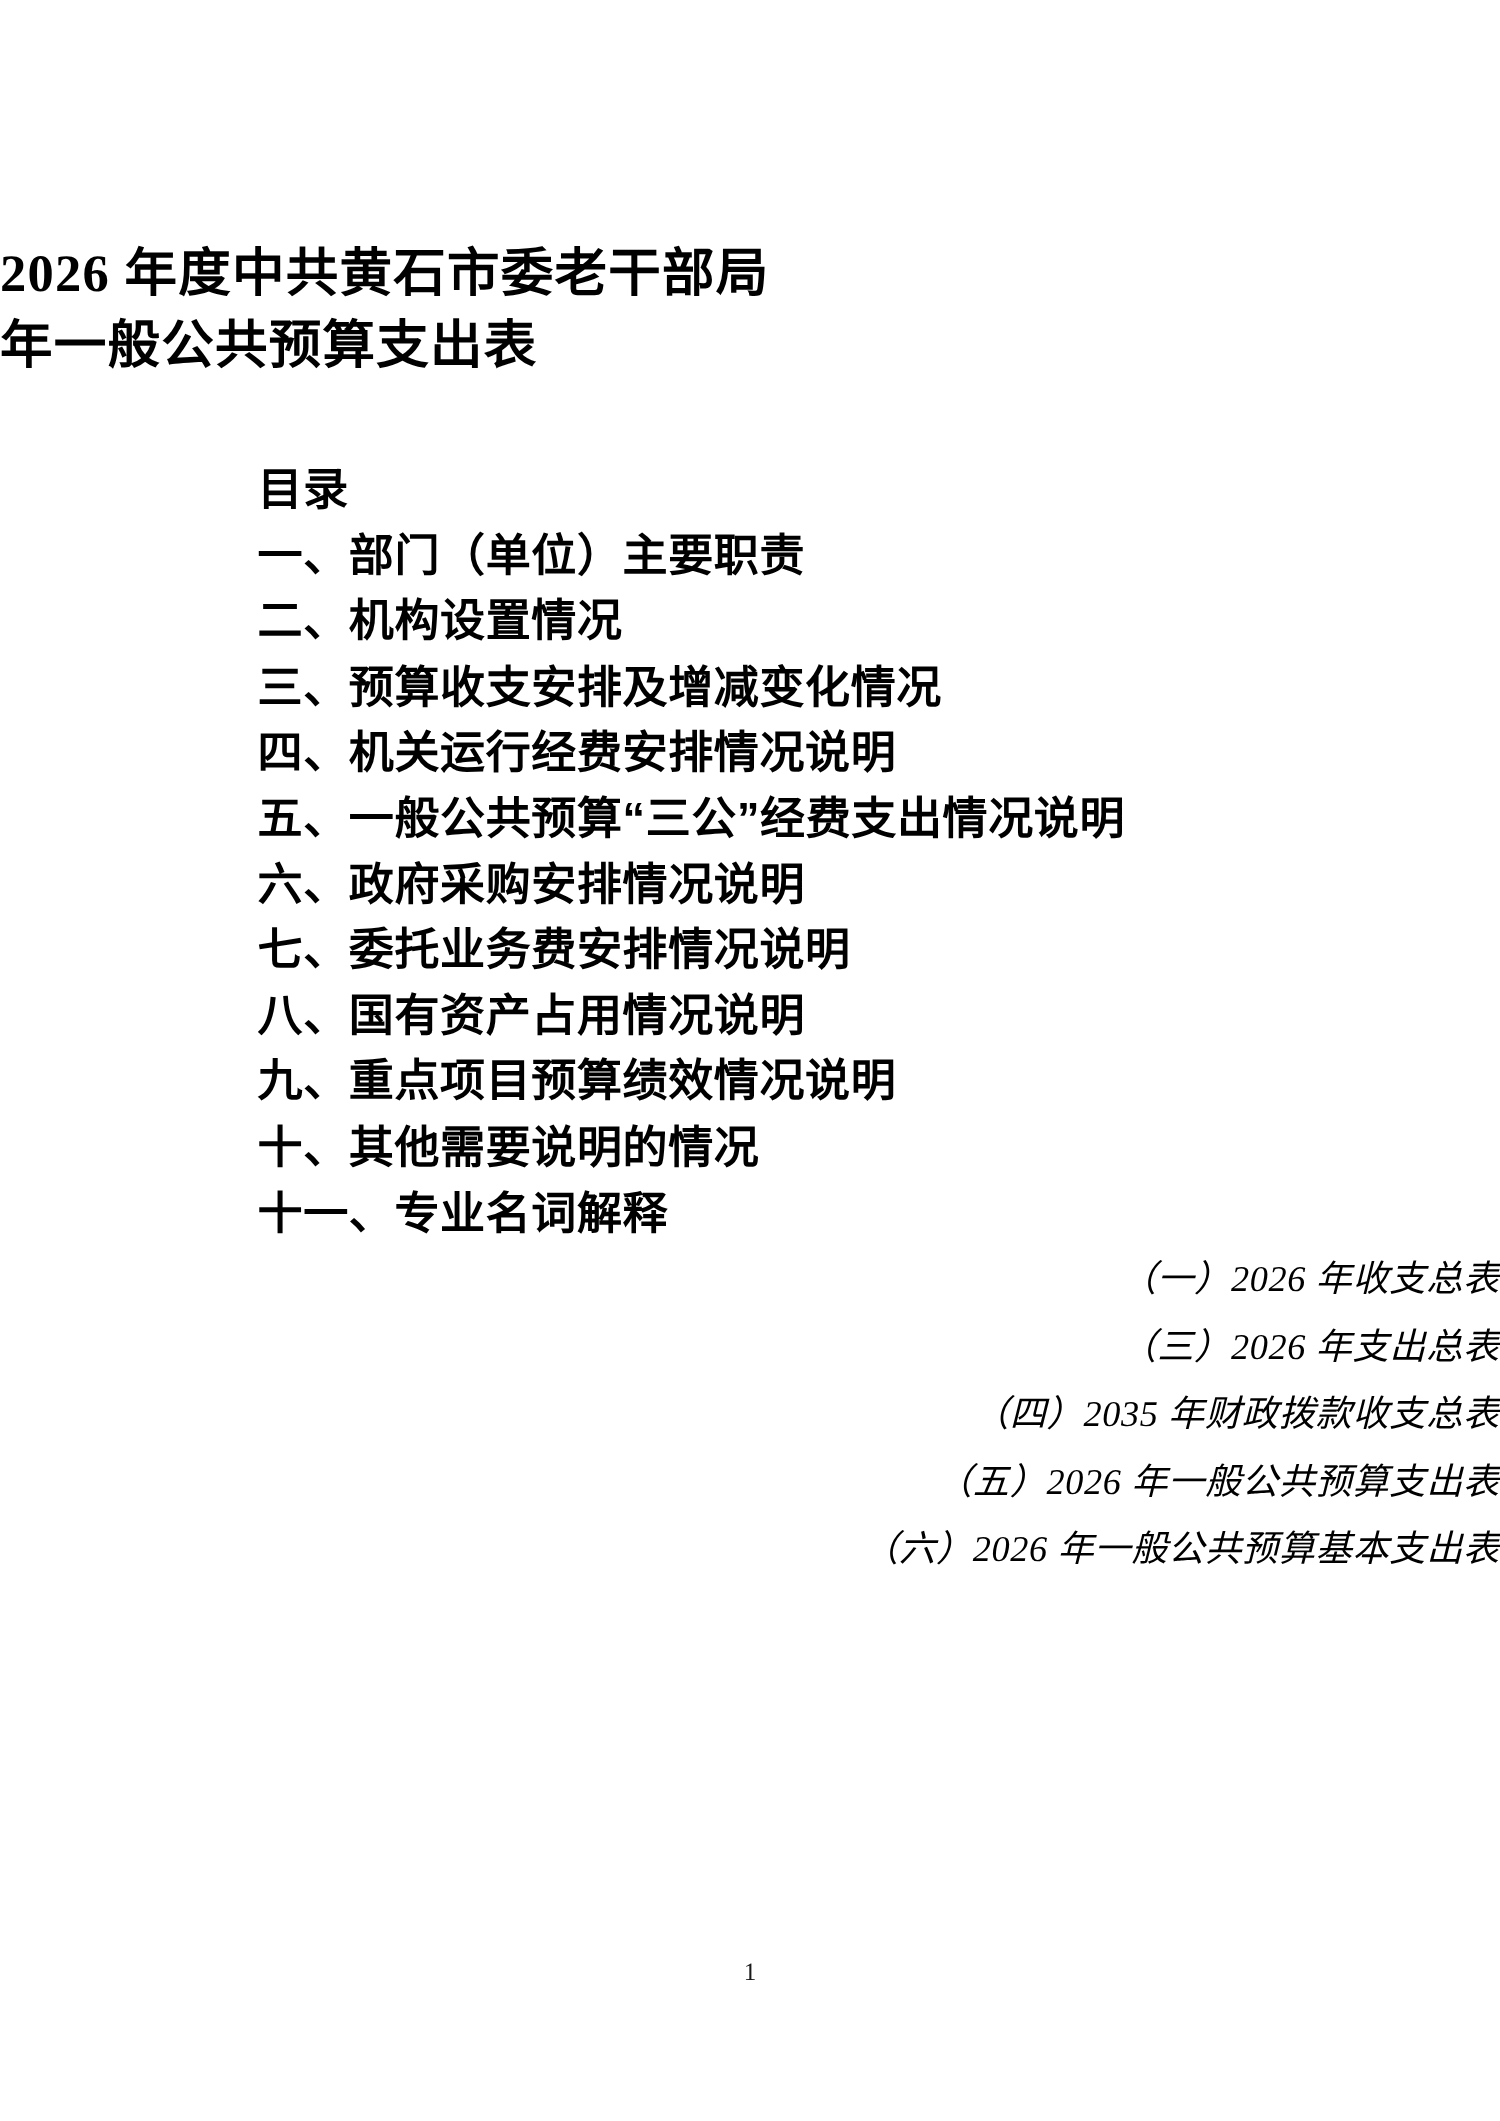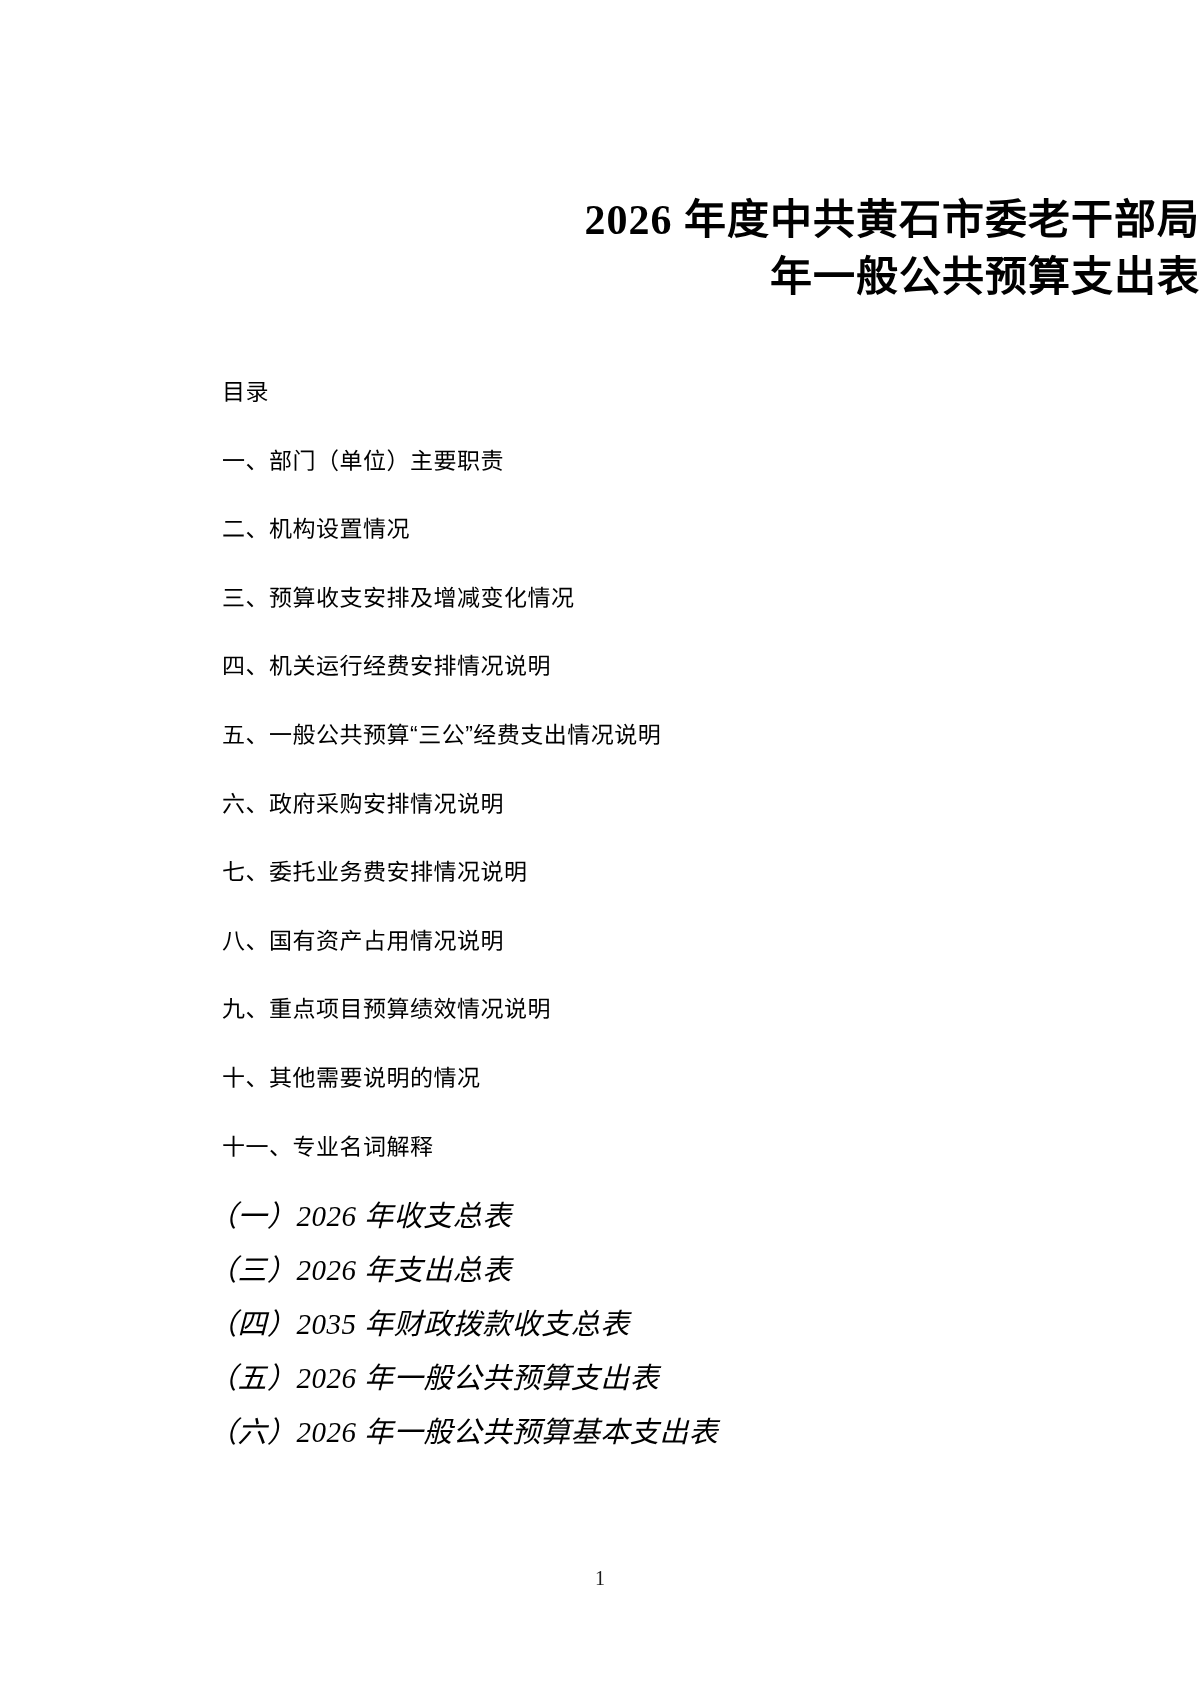--- a/index.html
+++ b/index.html
@@ -11,49 +11,50 @@
     position: relative;
     width: 1200px;
     height: 1697px;
     margin: 0 auto;
     background: #ffffff;
     color: #000000;
     overflow: hidden;
   }
   .title-block {
     padding-top: 192px;
-    text-align: right;
+    text-align: left;
     font-family: "Liberation Serif", "DejaVu Serif", serif;
     font-weight: 700;
     font-size: 42px;
     line-height: 57px;
     letter-spacing: 1px;
   }
   .toc {
     margin: 60px 0 0 206px;
   }
   .toc-heading,
   .toc-item {
-    margin: 16px;
+    margin: 0;
     font-family: "Liberation Sans", "DejaVu Sans", sans-serif;
-    font-weight: 400;
-    font-size: 23px;
+    font-weight: 700;
+    font-size: 36px;
     line-height: 52.6px;
     letter-spacing: 0.5px;
     white-space: nowrap;
   }
   .toc-subitem {
     margin: 0 0 0 2px;
     font-family: "Liberation Serif", "DejaVu Serif", serif;
     font-style: italic;
     font-weight: 400;
     font-size: 29px;
     line-height: 54px;
     letter-spacing: 0.5px;
     white-space: nowrap;
+    text-align: right;
   }
   .page-number {
     position: absolute;
     top: 1566px;
     left: 0;
     right: 0;
     text-align: center;
     font-family: "Liberation Serif", "DejaVu Serif", serif;
     font-size: 20px;
     line-height: 24px;

